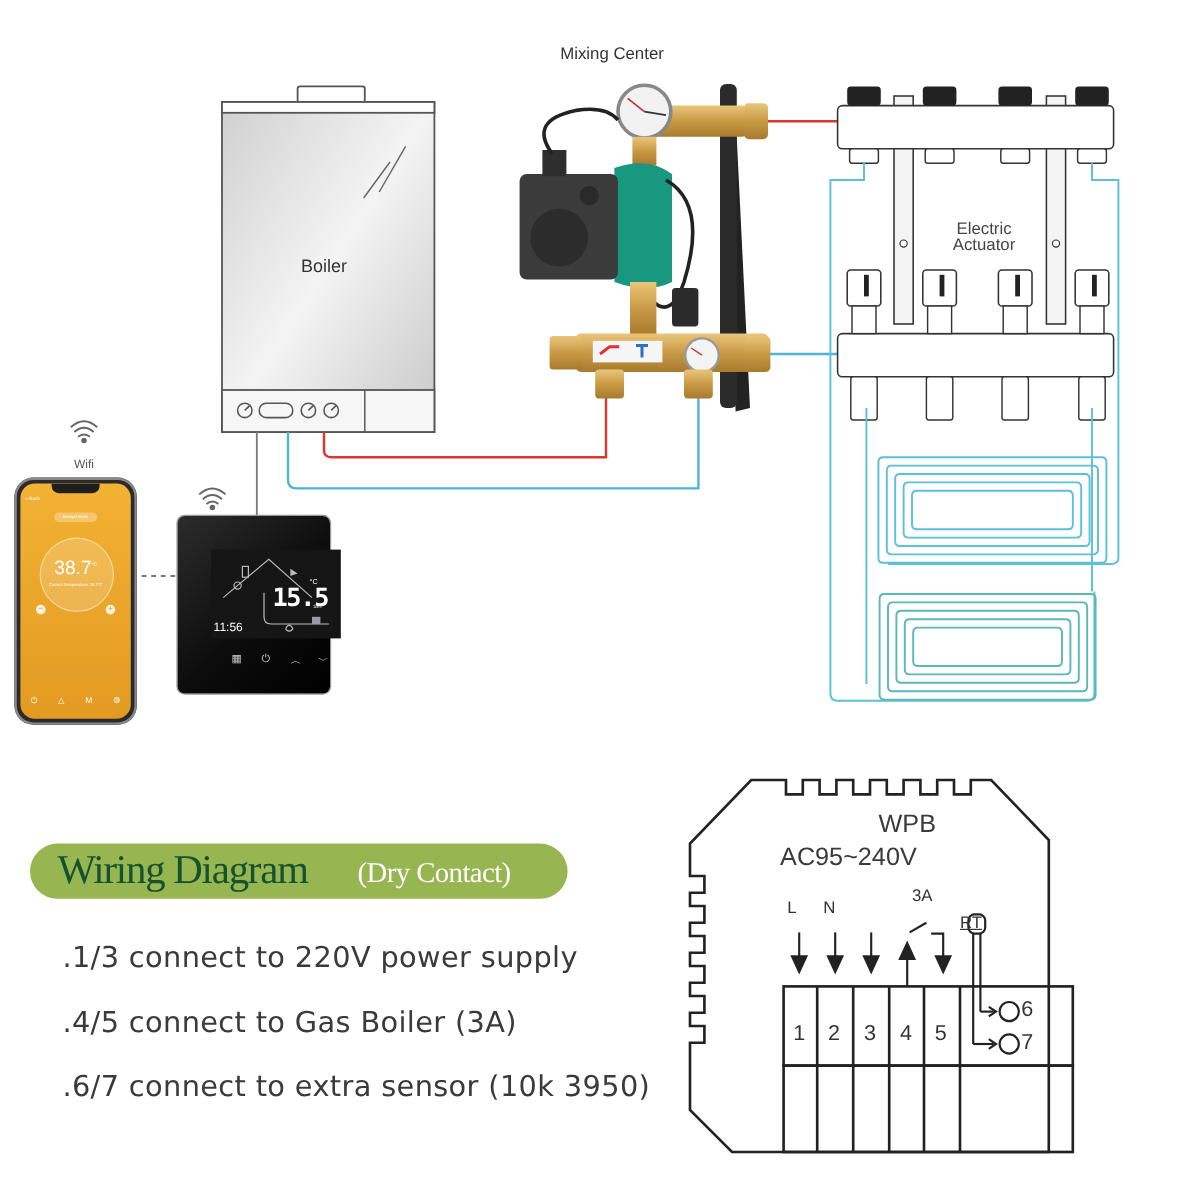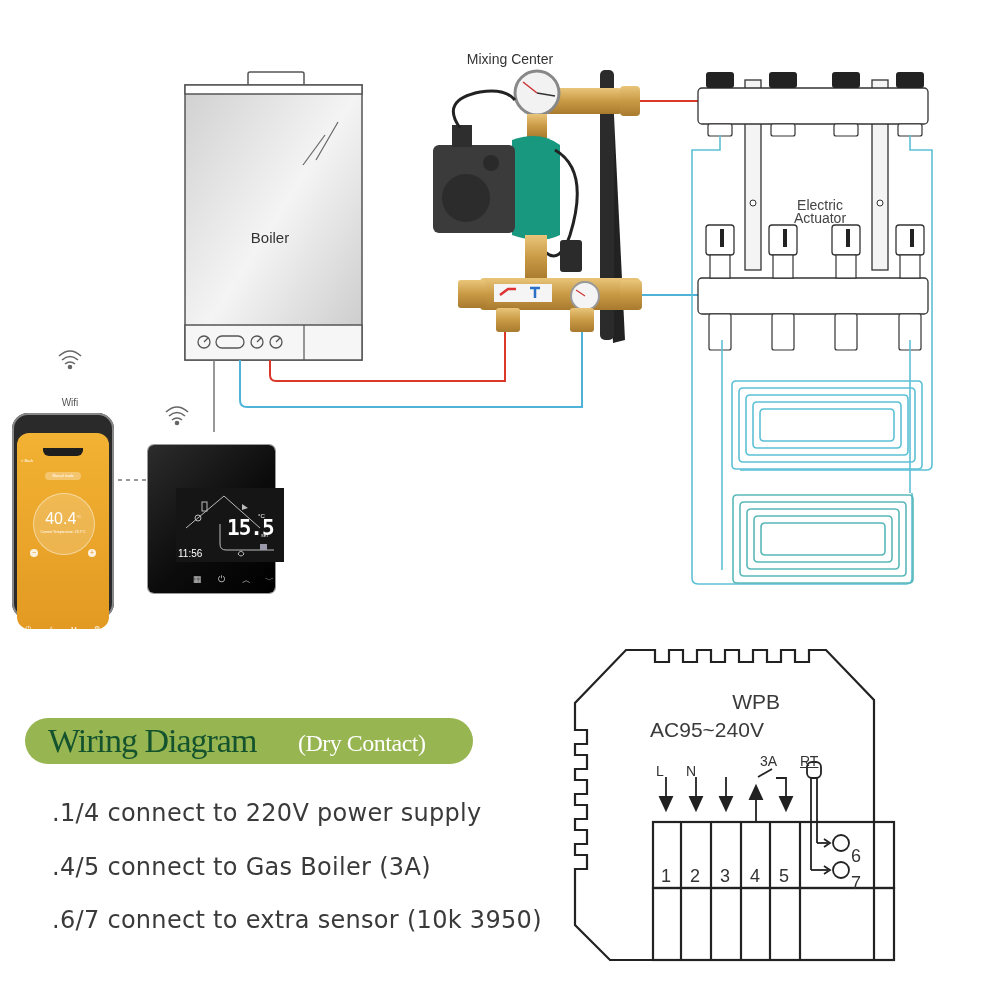--- a/index.html
+++ b/index.html
@@ -1,17 +1,17 @@
 <!DOCTYPE html>
 <html><head>
 <meta charset="utf-8">
 <style>
   html,body{margin:0;padding:0;background:#ffffff;}
   body{width:1000px;height:1000px;position:relative;overflow:hidden;font-family:"Liberation Sans",sans-serif;color:#333;}
-  .abs{position:absolute;margin-top:15px;}
+  .abs{position:absolute;}
   svg{position:absolute;left:0;top:0;}
   #mixing-title{left:440px;top:36px;width:140px;text-align:center;font-size:14px;color:#333;}
   #boiler-label{left:230px;top:214px;width:80px;text-align:center;font-size:15px;color:#333;}
   #actuator-label{left:770px;top:184px;width:100px;text-align:center;font-size:14px;line-height:13px;color:#444;}
   #wifi-label{left:50px;top:382px;width:40px;text-align:center;font-size:10px;color:#555;}
   
   #phone{left:12px;top:398px;width:102px;height:206px;border-radius:16px;background:#2a2a2a;box-shadow:0 0 0 2px #888 inset;}
   #phone-screen{left:5px;top:5px;width:92px;height:196px;border-radius:12px;background:linear-gradient(#f2b233,#e39a22);overflow:hidden;}
   #phone-notch{left:26px;top:0;width:40px;height:8px;background:#1e1e1e;border-radius:0 0 6px 6px;}
   #phone-header{left:0;top:10px;width:92px;text-align:center;font-size:4px;color:#fff;}
@@ -232,21 +232,21 @@
   </g>
 </svg>
 <div id="wifi-label" class="abs">Wifi</div>
 
 <div id="phone" class="abs">
   <div id="phone-screen" class="abs">
     <div id="phone-notch" class="abs"></div>
     <div id="phone-header" class="abs" style="text-align:left;left:4px;">&lt; Back</div>
     <div id="phone-mode" class="abs">Manual mode</div>
     <div id="phone-dial" class="abs"></div>
-    <div id="phone-temp" class="abs"><span>40.4</span><sup style="font-size:4px">°C</sup></div>
+    <div id="phone-temp" class="abs"><span>38.7</span><sup style="font-size:4px">°C</sup></div>
     <div id="phone-current" class="abs">Current Temperature: 25.7°C</div>
     <div class="abs phone-btn" style="left:13px;top:101px;">−</div>
     <div class="abs phone-btn" style="left:71px;top:101px;">+</div>
     <div id="phone-nav" class="abs">
       <span>⏻</span>
       <span>△</span>
       <span>M</span>
       <span>⚙</span>
     </div>
   </div>
@@ -270,29 +270,29 @@
   <div id="thermo-time" class="abs">11:56</div>
   <div class="abs thermo-key" style="left:45px;">▦</div>
   <div class="abs thermo-key" style="left:70px;">⏻</div>
   <div class="abs thermo-key" style="left:94px;">︿</div>
   <div class="abs thermo-key" style="left:117px;">﹀</div>
 </div>
 
 <div id="wiring-pill" class="abs"></div>
 <div id="wiring-title" class="abs">Wiring Diagram</div>
 <div id="wiring-sub" class="abs">(Dry Contact)</div>
-<div class="abs note" style="top:784px;">.1/4 connect to 220V power supply</div>
+<div class="abs note" style="top:784px;">.1/3 connect to 220V power supply</div>
 <div class="abs note" style="top:838px;">.4/5 connect to Gas Boiler (3A)</div>
 <div class="abs note" style="top:891px;">.6/7 connect to extra sensor (10k 3950)</div>
 
 <div id="wpb-model" class="abs">WPB</div>
 <div id="wpb-voltage" class="abs">AC95~240V</div>
 <div class="abs term-lbl" style="left:656px;top:748px;">L</div>
 <div class="abs term-lbl" style="left:686px;top:748px;">N</div>
 <div class="abs term-lbl" style="left:760px;top:738px;">3A</div>
-<div class="abs term-lbl" style="left:800px;top:738px;text-decoration:underline;">RT</div>
+<div class="abs term-lbl" style="left:800px;top:760px;text-decoration:underline;">RT</div>
 <div class="abs term-num" style="left:661px;top:851px;">1</div>
 <div class="abs term-num" style="left:690px;top:851px;">2</div>
 <div class="abs term-num" style="left:720px;top:851px;">3</div>
 <div class="abs term-num" style="left:750px;top:851px;">4</div>
 <div class="abs term-num" style="left:779px;top:851px;">5</div>
 <div class="abs term-num" style="left:851px;top:831px;">6</div>
 <div class="abs term-num" style="left:851px;top:858px;">7</div>
 
 </body></html>

